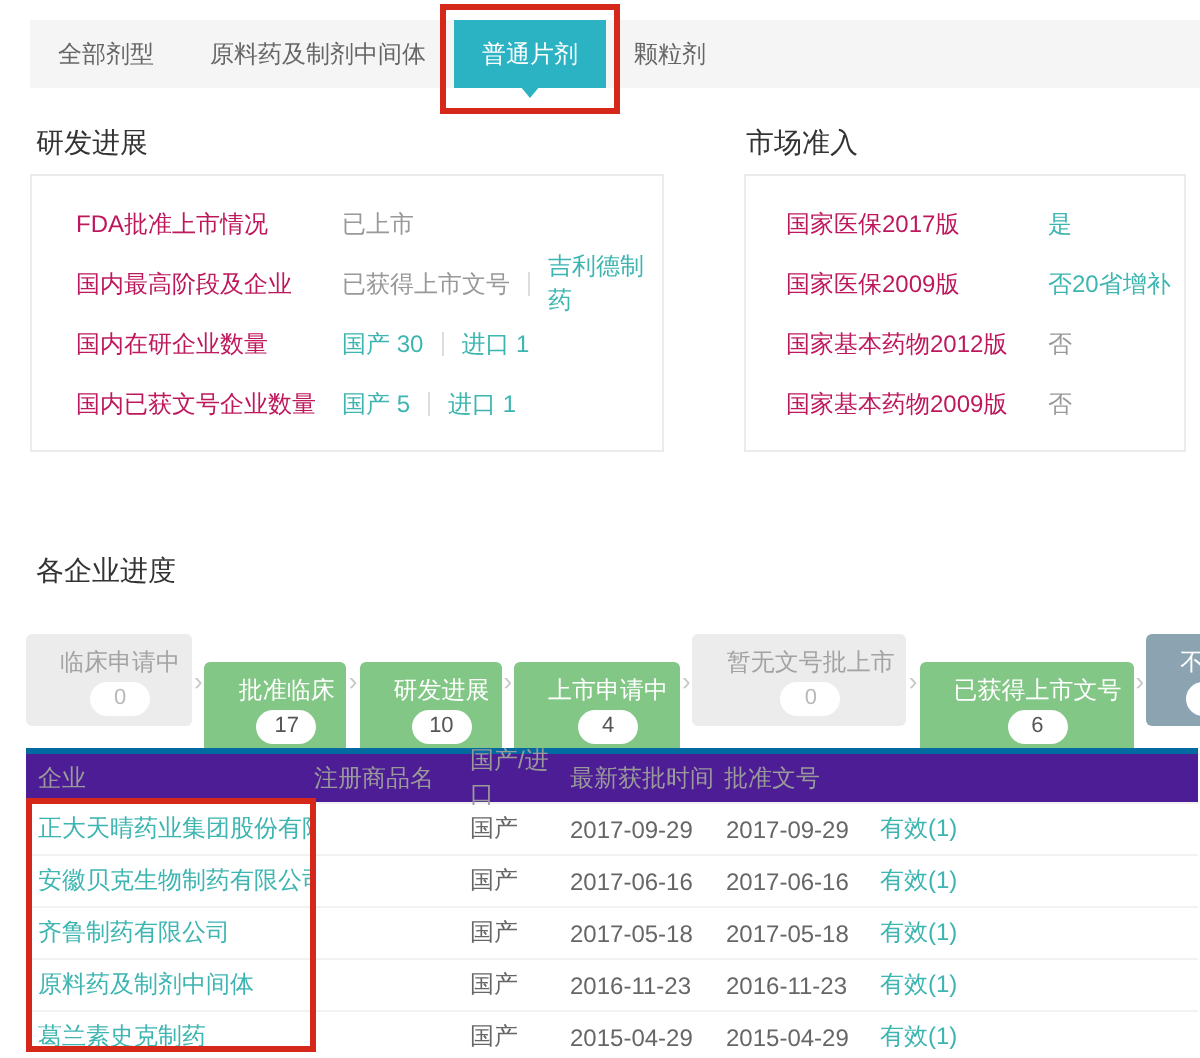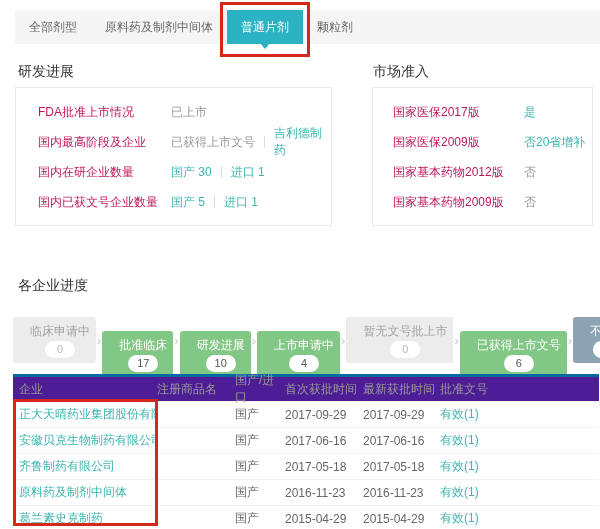--- a/index.html
+++ b/index.html
@@ -212,21 +212,20 @@
     <div class="stage-label">不批准</div>
     <span class="stage-count">7</span>
   </div>
 </div>
 
 <div class="table">
   <div class="thead">
     <span class="c1">企业</span>
     <span class="c2">注册商品名</span>
     <span class="c3">国产/进口</span>
-    <span class="c4">首次获批时间</span>
     <span class="c5">最新获批时间</span>
     <span class="c6">批准文号</span>
   </div>
 
   <div class="trow">
     <span class="c1"><a class="link">正大天晴药业集团股份有限公司</a></span>
     <span class="c2"></span>
     <span class="c3">国产</span>
     <span class="c4">2017-09-29</span>
     <span class="c5">2017-09-29</span>

